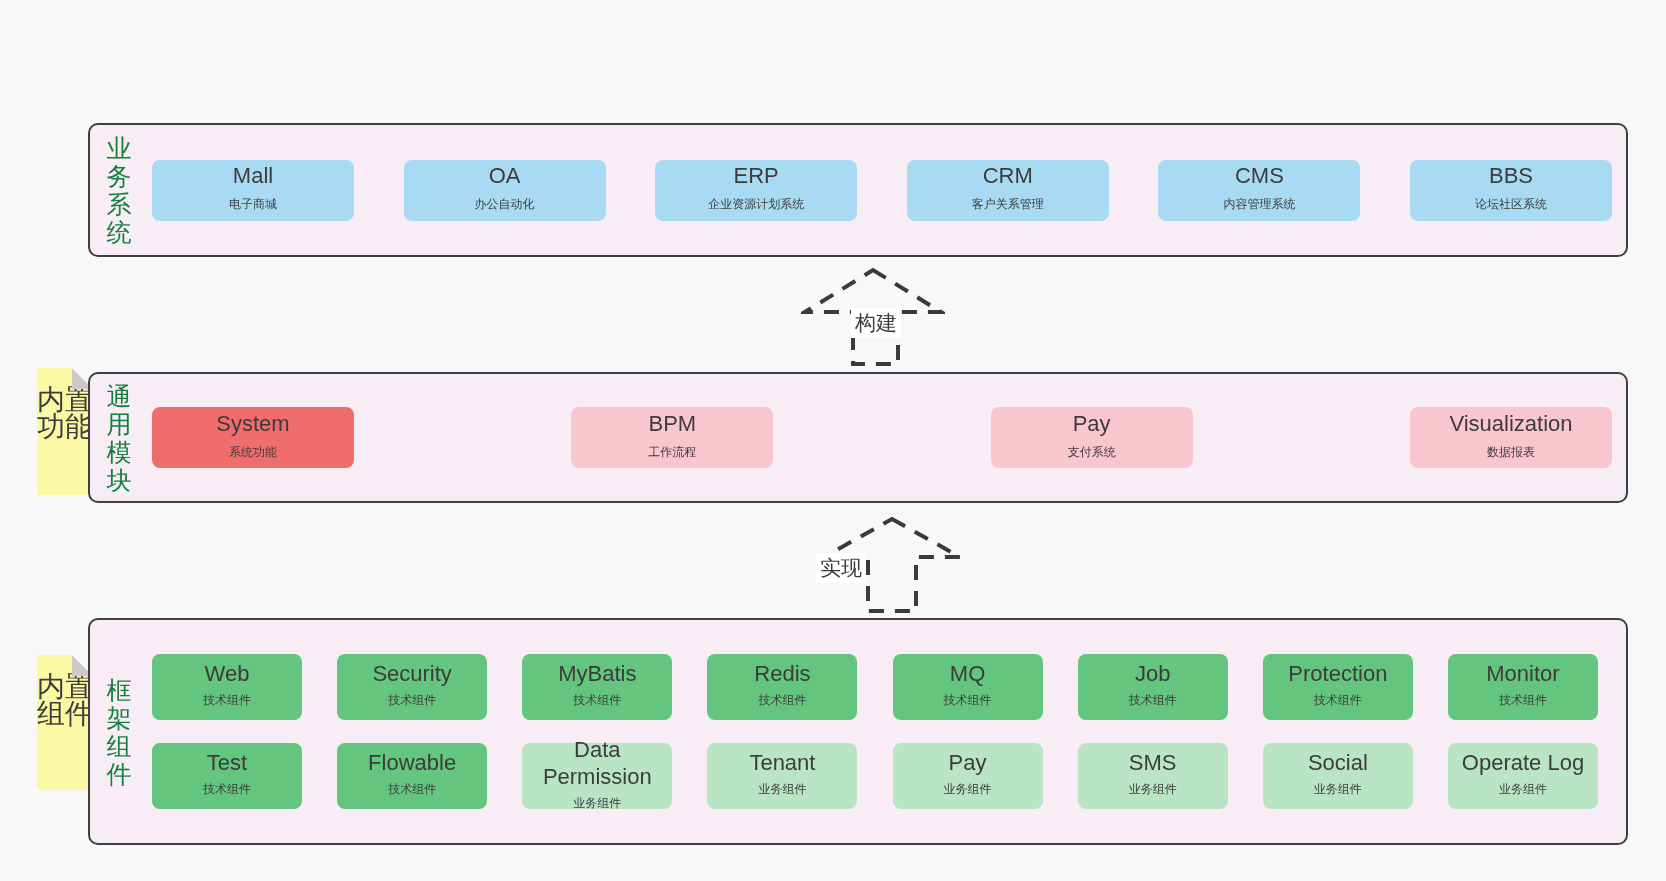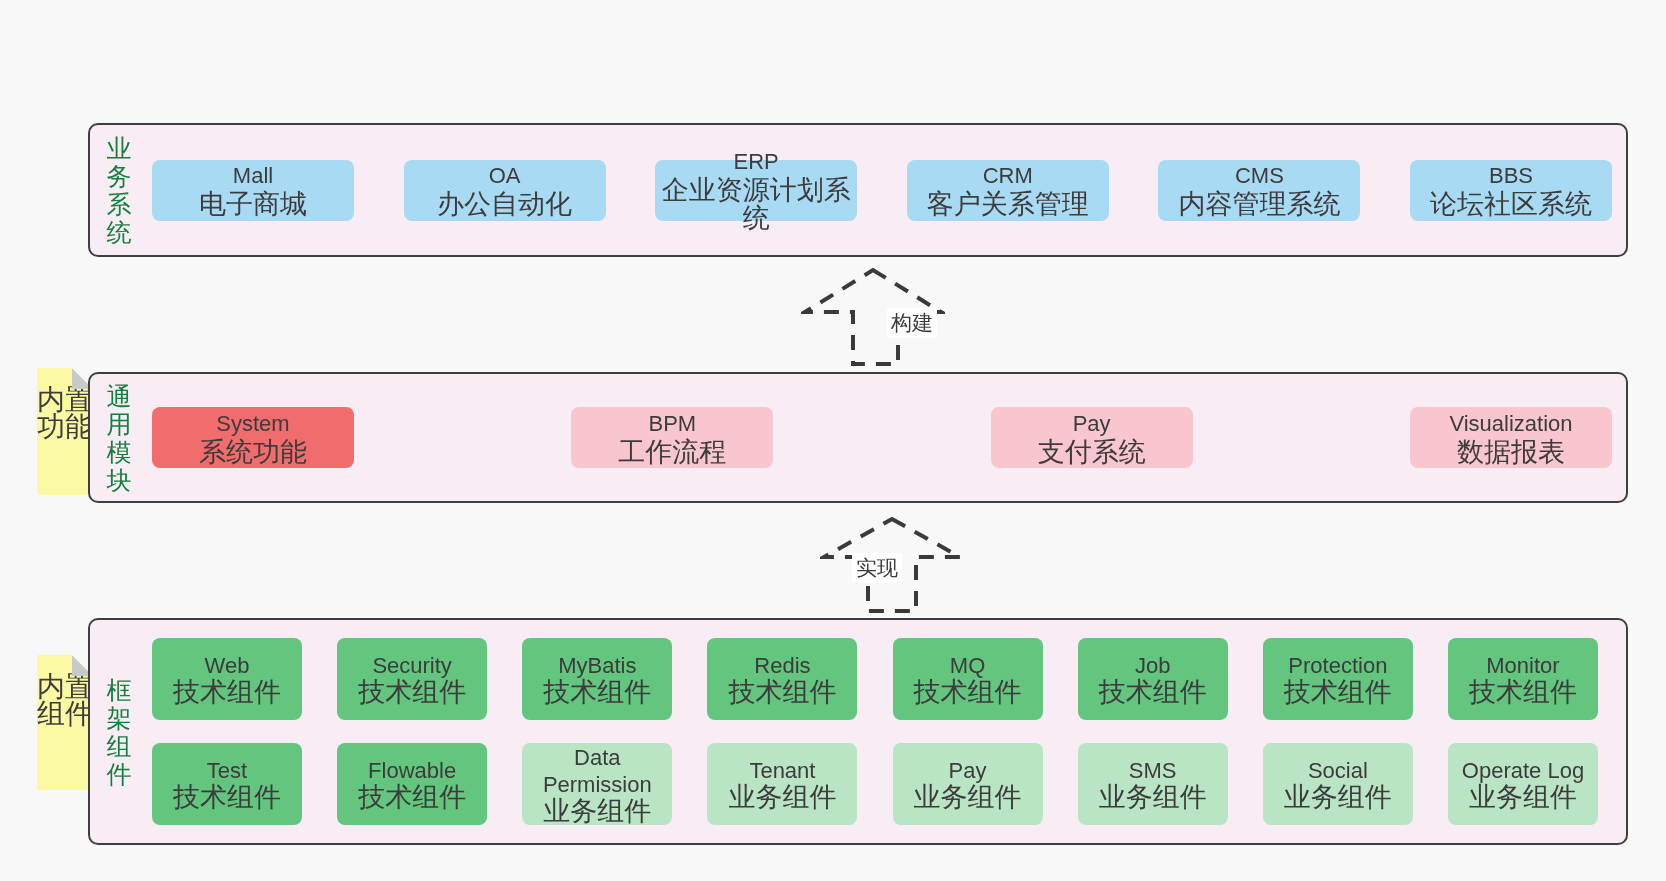--- a/index.html
+++ b/index.html
@@ -54,23 +54,23 @@
     height:61px;
     border-radius:8px;
     display:flex;
     flex-direction:column;
     align-items:center;
     justify-content:center;
     text-align:center;
     line-height:28px;
   }
   .w6{width:202px;}
-  .w8{width:150px;height:82px;line-height:27px;}
+  .w8{width:150px;height:66px;line-height:27px;}
   .box-title{font-size:22px;}
-  .box-sub{font-size:27px;}
+  .box-sub{font-size:12px;}
   .v-blue{background:#a9daf3;}
   .v-red{background:#f16c6c;}
   .v-pink{background:#f9c6cf;}
   .v-green{background:#63c57e;}
   .v-lightgreen{background:#b9e5c4;}
   
   .sticky{
     position:absolute;
     left:37px;
     width:56px;
@@ -102,21 +102,20 @@
     stroke-width:4;
     stroke-dasharray:15 11;
   }
   .arrow-label{
     position:absolute;
     background:#ffffff;
     font-size:21px;
     display:flex;
     align-items:center;
     justify-content:center;
-    margin-left:36px;
   }
   #arrow1-label{left:851px;top:308px;width:50px;height:30px;}
   #arrow2-label{left:816px;top:553px;width:50px;height:30px;}
 </style>
 </head>
 <body>
 
 <div id="canvas">
 
   <div class="sticky" id="sticky1">

